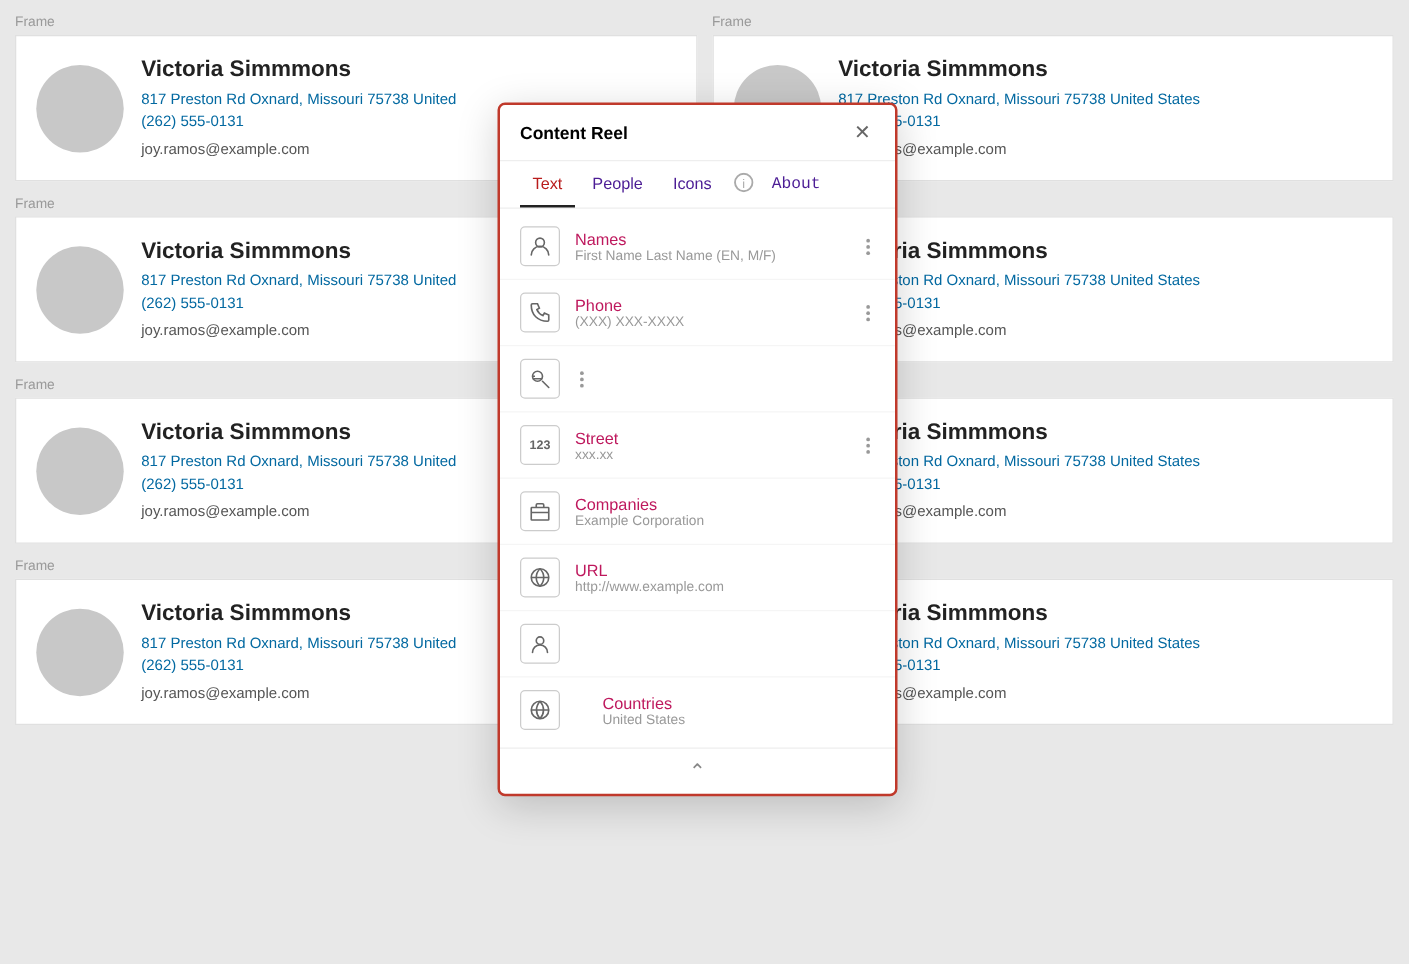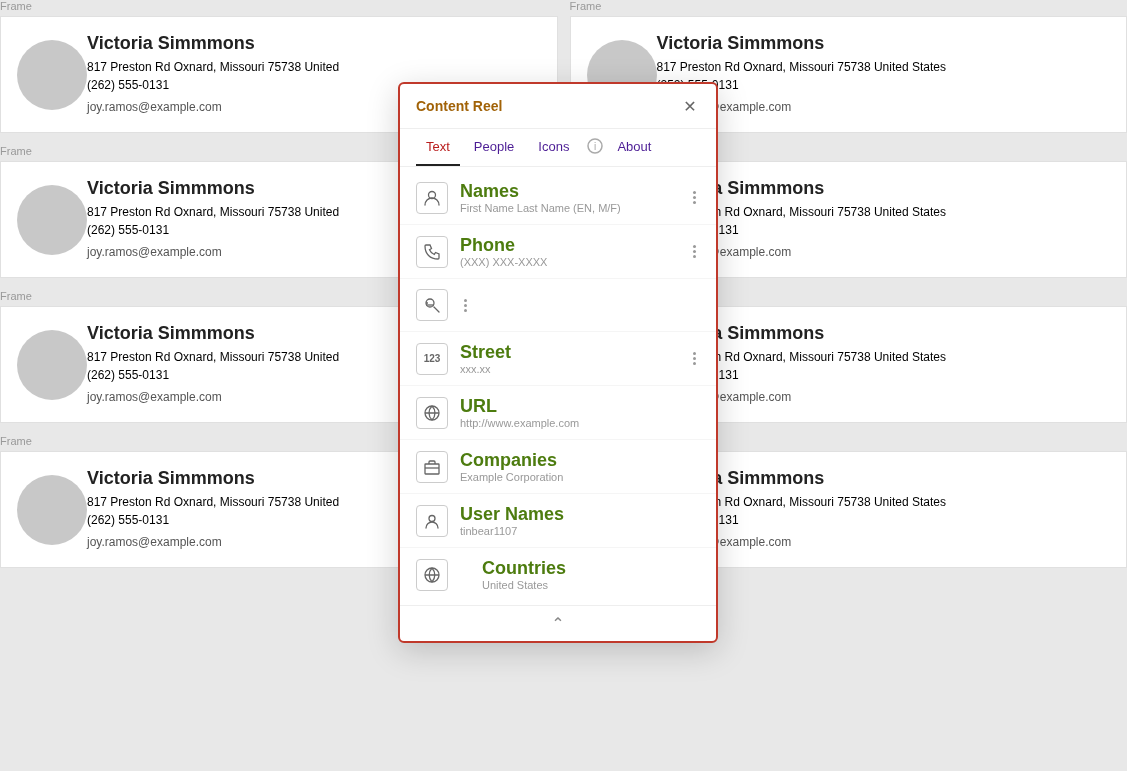--- a/index.html
+++ b/index.html
@@ -16,60 +16,60 @@
     .bg-area {
       position: absolute;
       top: 0; left: 0;
       width: 100%; height: 100%;
       display: flex;
       gap: 0;
     }
 
     .frame-col {
       flex: 1;
-      padding: 0;
+      padding: 12px;
       display: flex;
       flex-direction: column;
       gap: 0;
     }
 
     .frame-label {
       font-size: 11px;
       color: #999;
       margin-bottom: 4px;
     }
 
     .frame-card {
       background: #fff;
       border: 1px solid #e0e0e0;
       padding: 16px;
       display: flex;
       align-items: center;
-      gap: 0;
+      gap: 14px;
       margin-bottom: 12px;
     }
 
     .avatar-circle {
       width: 70px;
       height: 70px;
       border-radius: 50%;
       background: #c8c8c8;
       flex-shrink: 0;
     }
 
     .card-info h3 {
       font-size: 18px;
       font-weight: 600;
       color: #222;
       margin-bottom: 4px;
     }
 
     .card-info p {
       font-size: 12px;
-      color: #000000;
+      color: #0369a1;
       line-height: 1.5;
     }
 
     .card-info .email {
       color: #555;
       font-size: 12px;
       margin-top: 4px;
     }
 
     
@@ -97,21 +97,21 @@
       display: flex;
       align-items: center;
       justify-content: space-between;
       padding: 12px 16px;
       border-bottom: 1px solid #eee;
     }
 
     .modal-title {
       font-size: 14px;
       font-weight: 600;
-      color: #a16207;
+      color: #000000;
     }
 
     .close-btn {
       width: 20px;
       height: 20px;
       cursor: pointer;
       color: #666;
       font-size: 16px;
       display: flex;
       align-items: center;
@@ -180,23 +180,23 @@
       flex-shrink: 0;
       color: #666;
       font-size: 14px;
     }
 
     .item-text {
       flex: 1;
     }
 
     .item-name {
-      font-size: 18px;
-      font-weight: 700;
-      color: #4d7c0f;
+      font-size: 13px;
+      font-weight: 400;
+      color: #be185d;
     }
 
     .item-sub {
       font-size: 11px;
       color: #999;
     }
 
     .item-more {
       color: #bbb;
       font-size: 16px;
@@ -331,21 +331,21 @@
     <div class="modal-tabs">
       <div class="tab-item active">Text</div>
       <div class="tab-item">People</div>
       <div class="tab-item">Icons</div>
       <div class="tab-info-icon">
         <svg width="16" height="16" viewBox="0 0 16 16" fill="none" xmlns="http://www.w3.org/2000/svg">
           <circle cx="8" cy="8" r="7" stroke="#aaa" stroke-width="1.5"></circle>
           <text x="8" y="12" text-anchor="middle" font-size="10" fill="#aaa">i</text>
         </svg>
       </div>
-      <div class="tab-item" style="margin-left: 4px;">About</div>
+      <div class="tab-item" style="margin-left: 4px; font-family: Liberation Mono, monospace;">About</div>
     </div>
 
     <div class="modal-body">
 
       <div class="list-item">
         <div class="item-icon">
           <svg width="18" height="18" viewBox="0 0 18 18" fill="none" xmlns="http://www.w3.org/2000/svg">
             <circle cx="9" cy="6" r="3.5" stroke="#666" stroke-width="1.3"></circle>
             <path d="M2 16c0-3.866 3.134-7 7-7s7 3.134 7 7" stroke="#666" stroke-width="1.3" stroke-linecap="round"></path>
           </svg>
@@ -404,55 +404,51 @@
           <span></span>
             <span></span>
             <span></span>
         </div>
       </div>
 
 
       <div class="list-item">
         <div class="item-icon">
           <svg width="18" height="18" viewBox="0 0 18 18" fill="none" xmlns="http://www.w3.org/2000/svg">
-            <circle cx="9" cy="9" r="7" stroke="#666" stroke-width="1.3"></circle>
-            <path d="M2 9h14M9 2c-2 2-3 4.5-3 7s1 5 3 7M9 2c2 2 3 4.5 3 7s-1 5-3 7" stroke="#666" stroke-width="1.3"></path>
-          </svg>
-        </div>
-        <div class="item-text">
-          <div class="item-name">URL</div>
-          <div class="item-sub">http://www.example.com</div>
-        </div>
-      </div>
-
-      <div class="list-item">
-        <div class="item-icon">
-          <svg width="18" height="18" viewBox="0 0 18 18" fill="none" xmlns="http://www.w3.org/2000/svg">
             <rect x="2" y="6" width="14" height="10" rx="0.5" stroke="#666" stroke-width="1.3"></rect>
             <path d="M6 6V4a1 1 0 0 1 1-1h4a1 1 0 0 1 1 1v2" stroke="#666" stroke-width="1.3"></path>
             <line x1="2" y1="10" x2="16" y2="10" stroke="#666" stroke-width="1.3"></line>
           </svg>
         </div>
         <div class="item-text">
           <div class="item-name">Companies</div>
           <div class="item-sub">Example Corporation</div>
         </div>
       </div>
 
       <div class="list-item">
         <div class="item-icon">
           <svg width="18" height="18" viewBox="0 0 18 18" fill="none" xmlns="http://www.w3.org/2000/svg">
+            <circle cx="9" cy="9" r="7" stroke="#666" stroke-width="1.3"></circle>
+            <path d="M2 9h14M9 2c-2 2-3 4.5-3 7s1 5 3 7M9 2c2 2 3 4.5 3 7s-1 5-3 7" stroke="#666" stroke-width="1.3"></path>
+          </svg>
+        </div>
+        <div class="item-text">
+          <div class="item-name">URL</div>
+          <div class="item-sub">http://www.example.com</div>
+        </div>
+      </div>
+
+      <div class="list-item">
+        <div class="item-icon">
+          <svg width="18" height="18" viewBox="0 0 18 18" fill="none" xmlns="http://www.w3.org/2000/svg">
             <circle cx="9" cy="6.5" r="3" stroke="#666" stroke-width="1.3"></circle>
             <path d="M3 16c0-3.314 2.686-6 6-6s6 2.686 6 6" stroke="#666" stroke-width="1.3" stroke-linecap="round"></path>
           </svg>
         </div>
-        <div class="item-text">
-          <div class="item-name">User Names</div>
-          <div class="item-sub">tinbear1107</div>
-        </div>
       </div>
 
       <div class="list-item">
         <div class="item-icon">
           <svg width="18" height="18" viewBox="0 0 18 18" fill="none" xmlns="http://www.w3.org/2000/svg">
             <circle cx="9" cy="9" r="7" stroke="#666" stroke-width="1.3"></circle>
             <path d="M2 9h14M9 2c-1.8 2-2.8 4.3-2.8 7s1 5 2.8 7M9 2c1.8 2 2.8 4.3 2.8 7s-1 5-2.8 7" stroke="#666" stroke-width="1.3"></path>
           </svg>
         </div>
         <div class="item-text">

